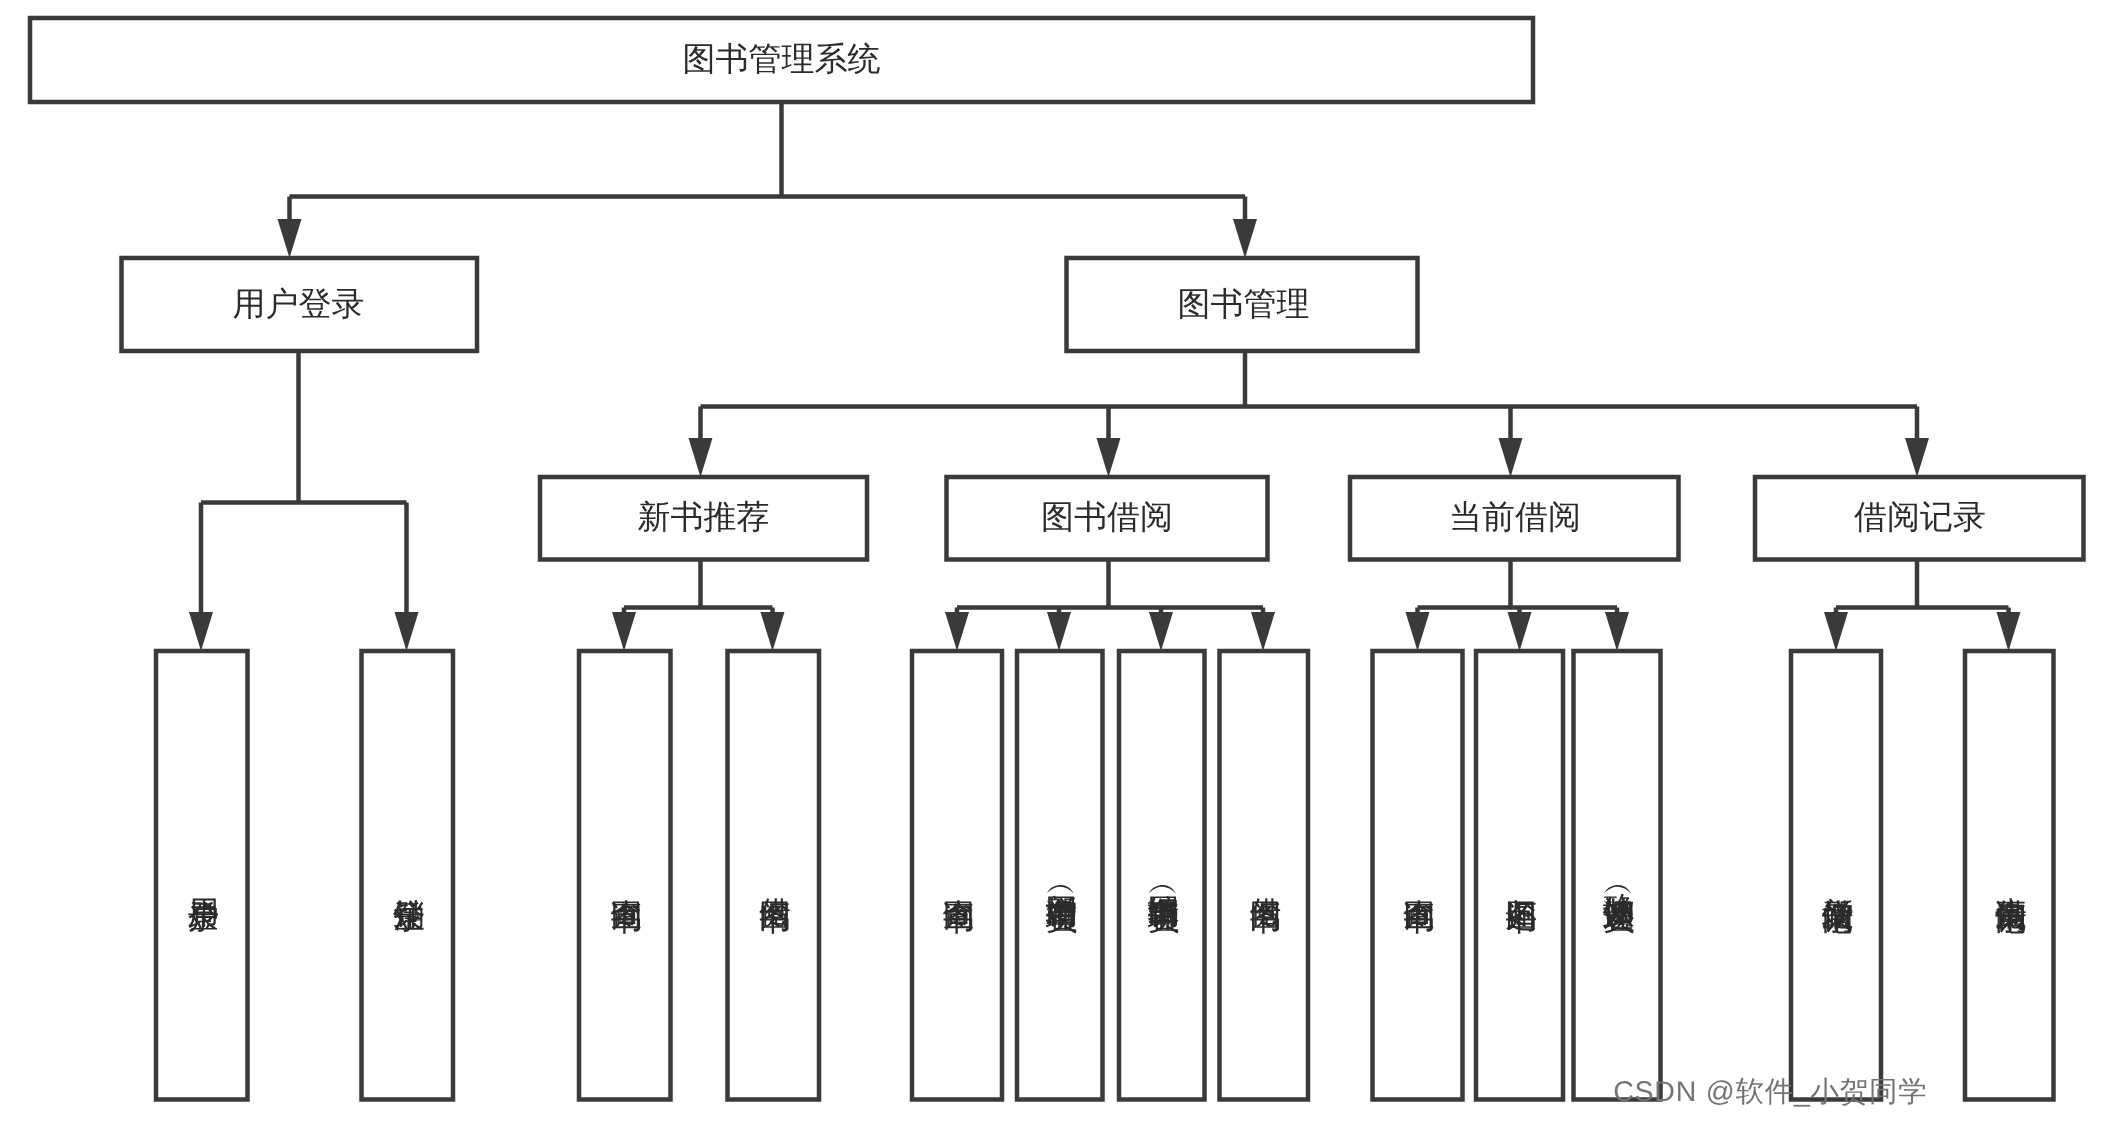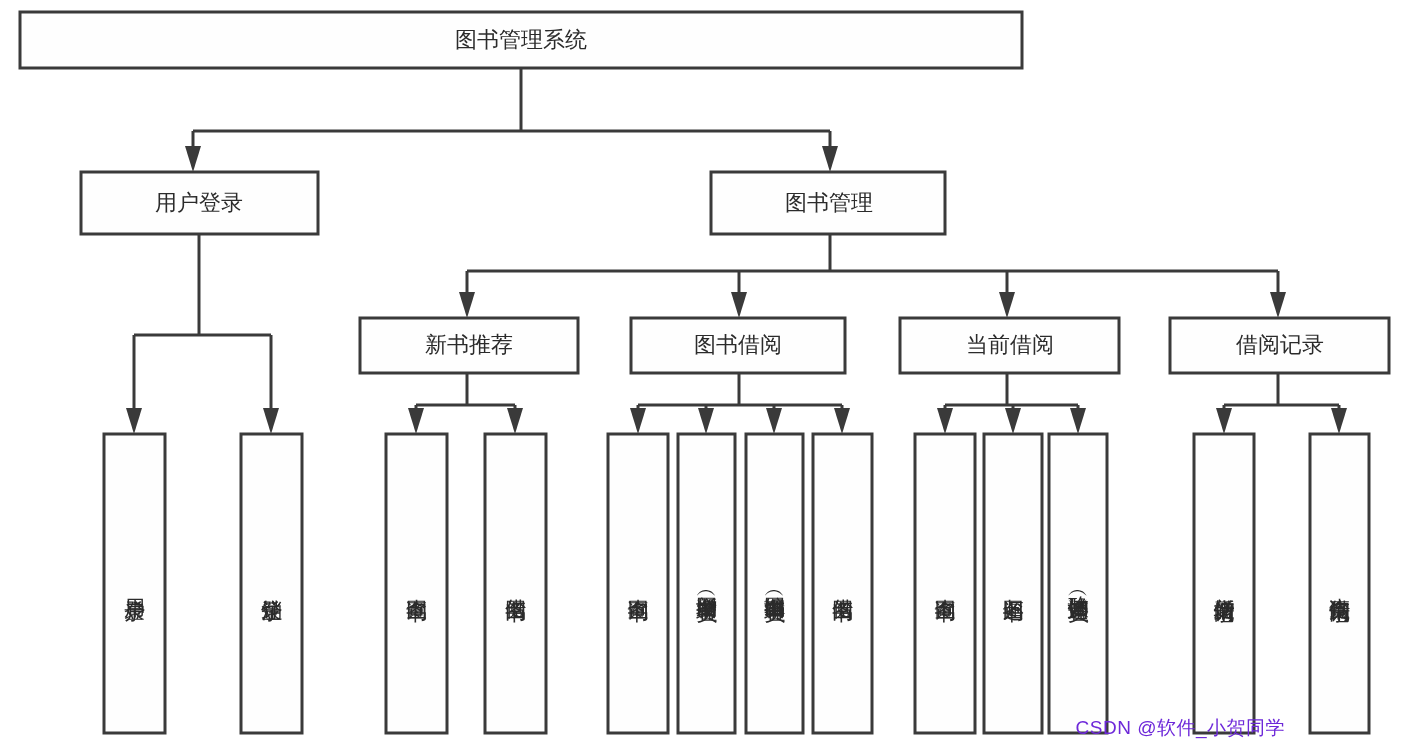--- a/index.html
+++ b/index.html
@@ -63,21 +63,21 @@
     text-align: center;
     white-space: nowrap;
     pointer-events: none;
   }
   .watermark {
     position: absolute;
     right: 8px;
     bottom: 6px;
     font-family: "Liberation Sans", "DejaVu Sans", sans-serif;
     font-size: 19px;
-    color: #6d28d9;
+    color: #737373;
     letter-spacing: 0.5px;
     white-space: nowrap;
   }
 </style>
 </head>
 <body>
 
 <div id="diagram-root">
 
   <svg class="flow" viewBox="0 0 1405 747" xmlns="http://www.w3.org/2000/svg">

